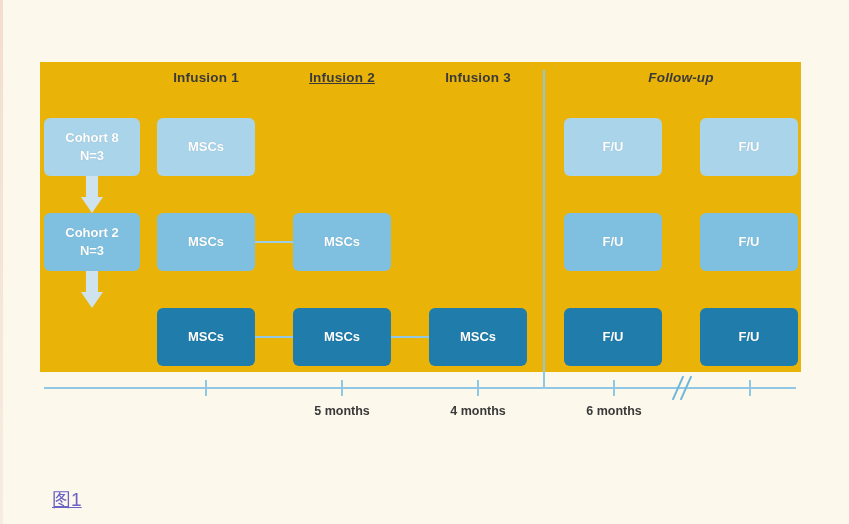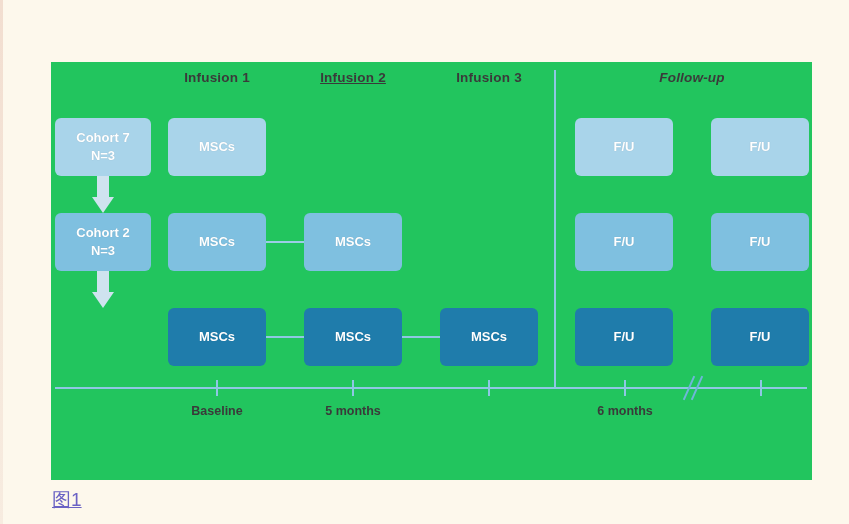--- a/index.html
+++ b/index.html
@@ -16,25 +16,25 @@
   }
   .page-edge {
     position: absolute;
     left: 0; top: 0;
     width: 3px; height: 524px;
     background: linear-gradient(to bottom, #f2ded0, #f7ece0);
   }
   
   .figure-panel {
     position: absolute;
-    left: 51px;
+    left: 40px;
     top: 62px;
     width: 761px;
-    height: 418px;
-    background: #22c55e;
+    height: 310px;
+    background: #eab308;
   }
   
   .col-header {
     position: absolute;
     top: 8px;
     font-size: 13.5px;
     color: #3a3a3a;
     font-weight: 600;
     text-align: center;
     white-space: nowrap;
@@ -196,21 +196,21 @@
     <span>Infusion 3</span>
   </div>
   <div class="col-header" style="left:591px; width:100px;font-style:italic;">
     <span>Follow-up</span>
   </div>
 
   <div class="divider"></div>
 
   <div class="row row-1">
     <div class="node tone-light c-cohort">
-      <span>Cohort 7</span>
+      <span>Cohort 8</span>
       <span>N=3</span>
     </div>
     <div class="node tone-light c-inf1">
       <span>MSCs</span>
     </div>
     <div class="node tone-light c-fu1">
       <span>F/U</span>
     </div>
     <div class="node tone-light c-fu2">
       <span>F/U</span>
@@ -272,25 +272,25 @@
   <div class="tick" style="left:301px;"></div>
   <div class="tick" style="left:437px;"></div>
   <div class="tick" style="left:573px;"></div>
   <div class="tick" style="left:709px;"></div>
 
   <div class="axis-break">
     <span class="s1"></span>
       <span class="s2"></span>
   </div>
 
-  <div class="tick-label" style="left:106px; width:120px;">
-    <span>Baseline</span>
-  </div>
   <div class="tick-label" style="left:242px; width:120px;">
     <span>5 months</span>
   </div>
+  <div class="tick-label" style="left:378px; width:120px;">
+    <span>4 months</span>
+  </div>
   <div class="tick-label" style="left:514px; width:120px;">
     <span>6 months</span>
   </div>
 
 </div>
 
 <a class="caption">图1</a>
 
 </body></html>

